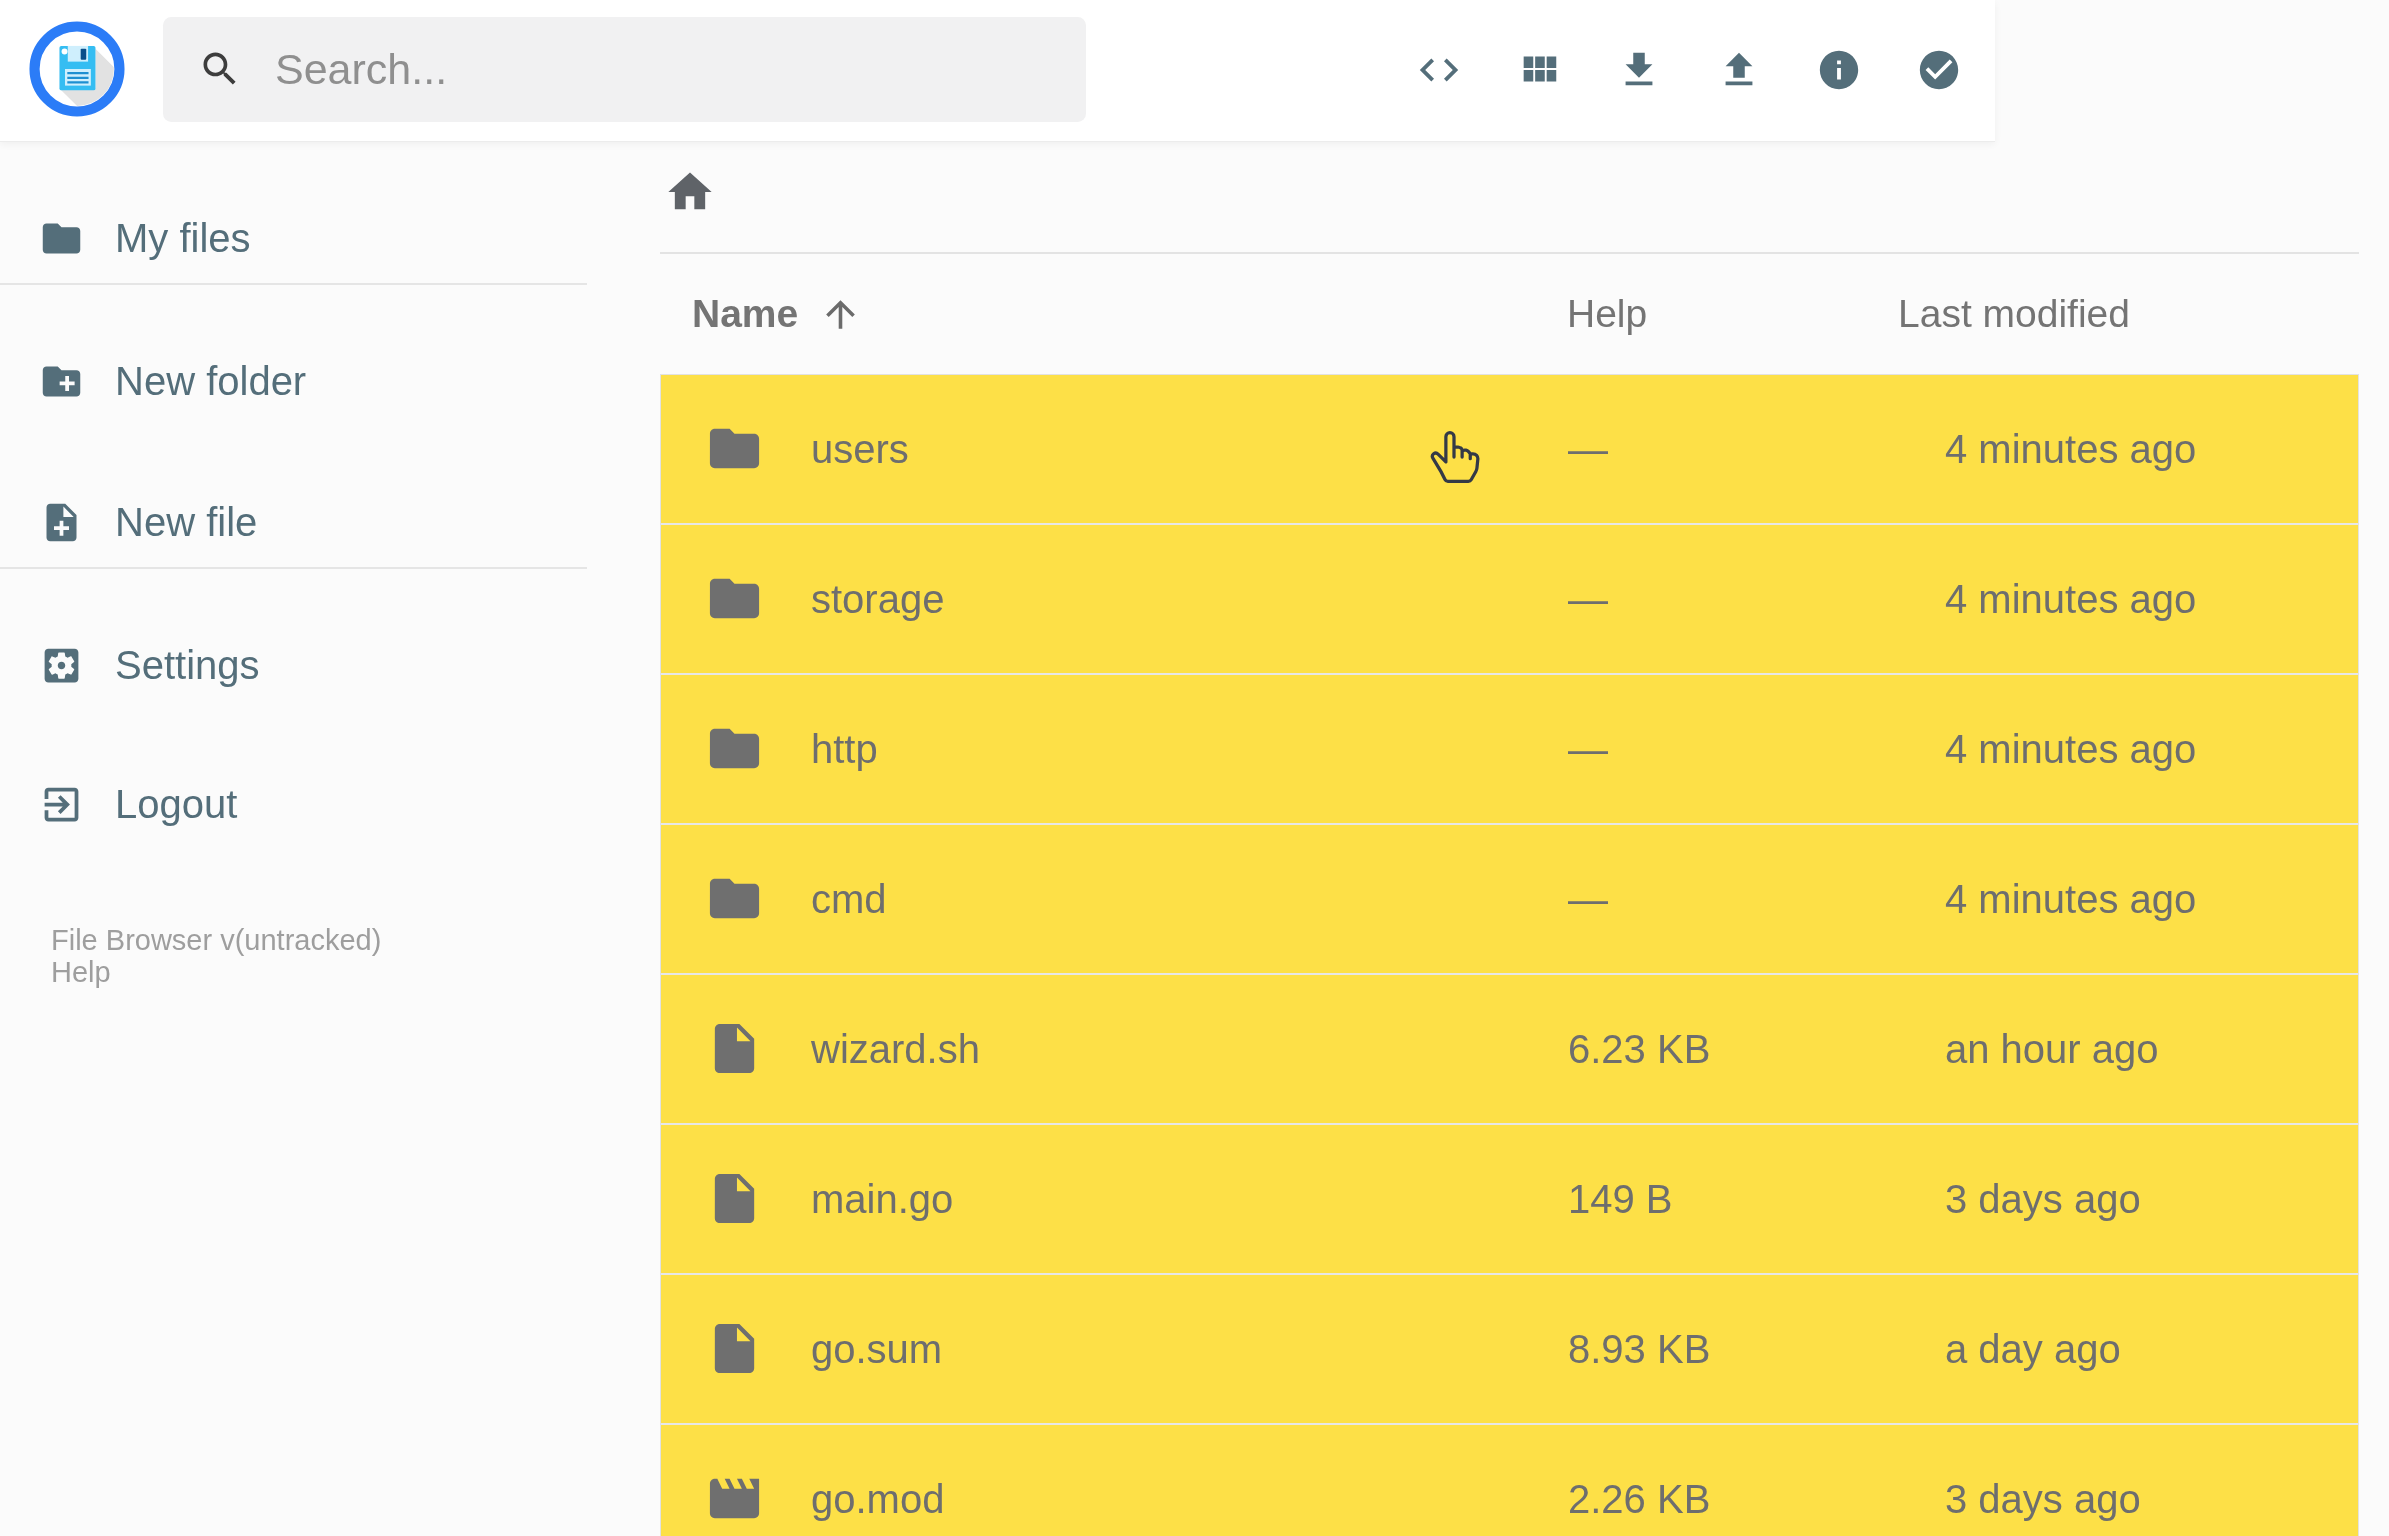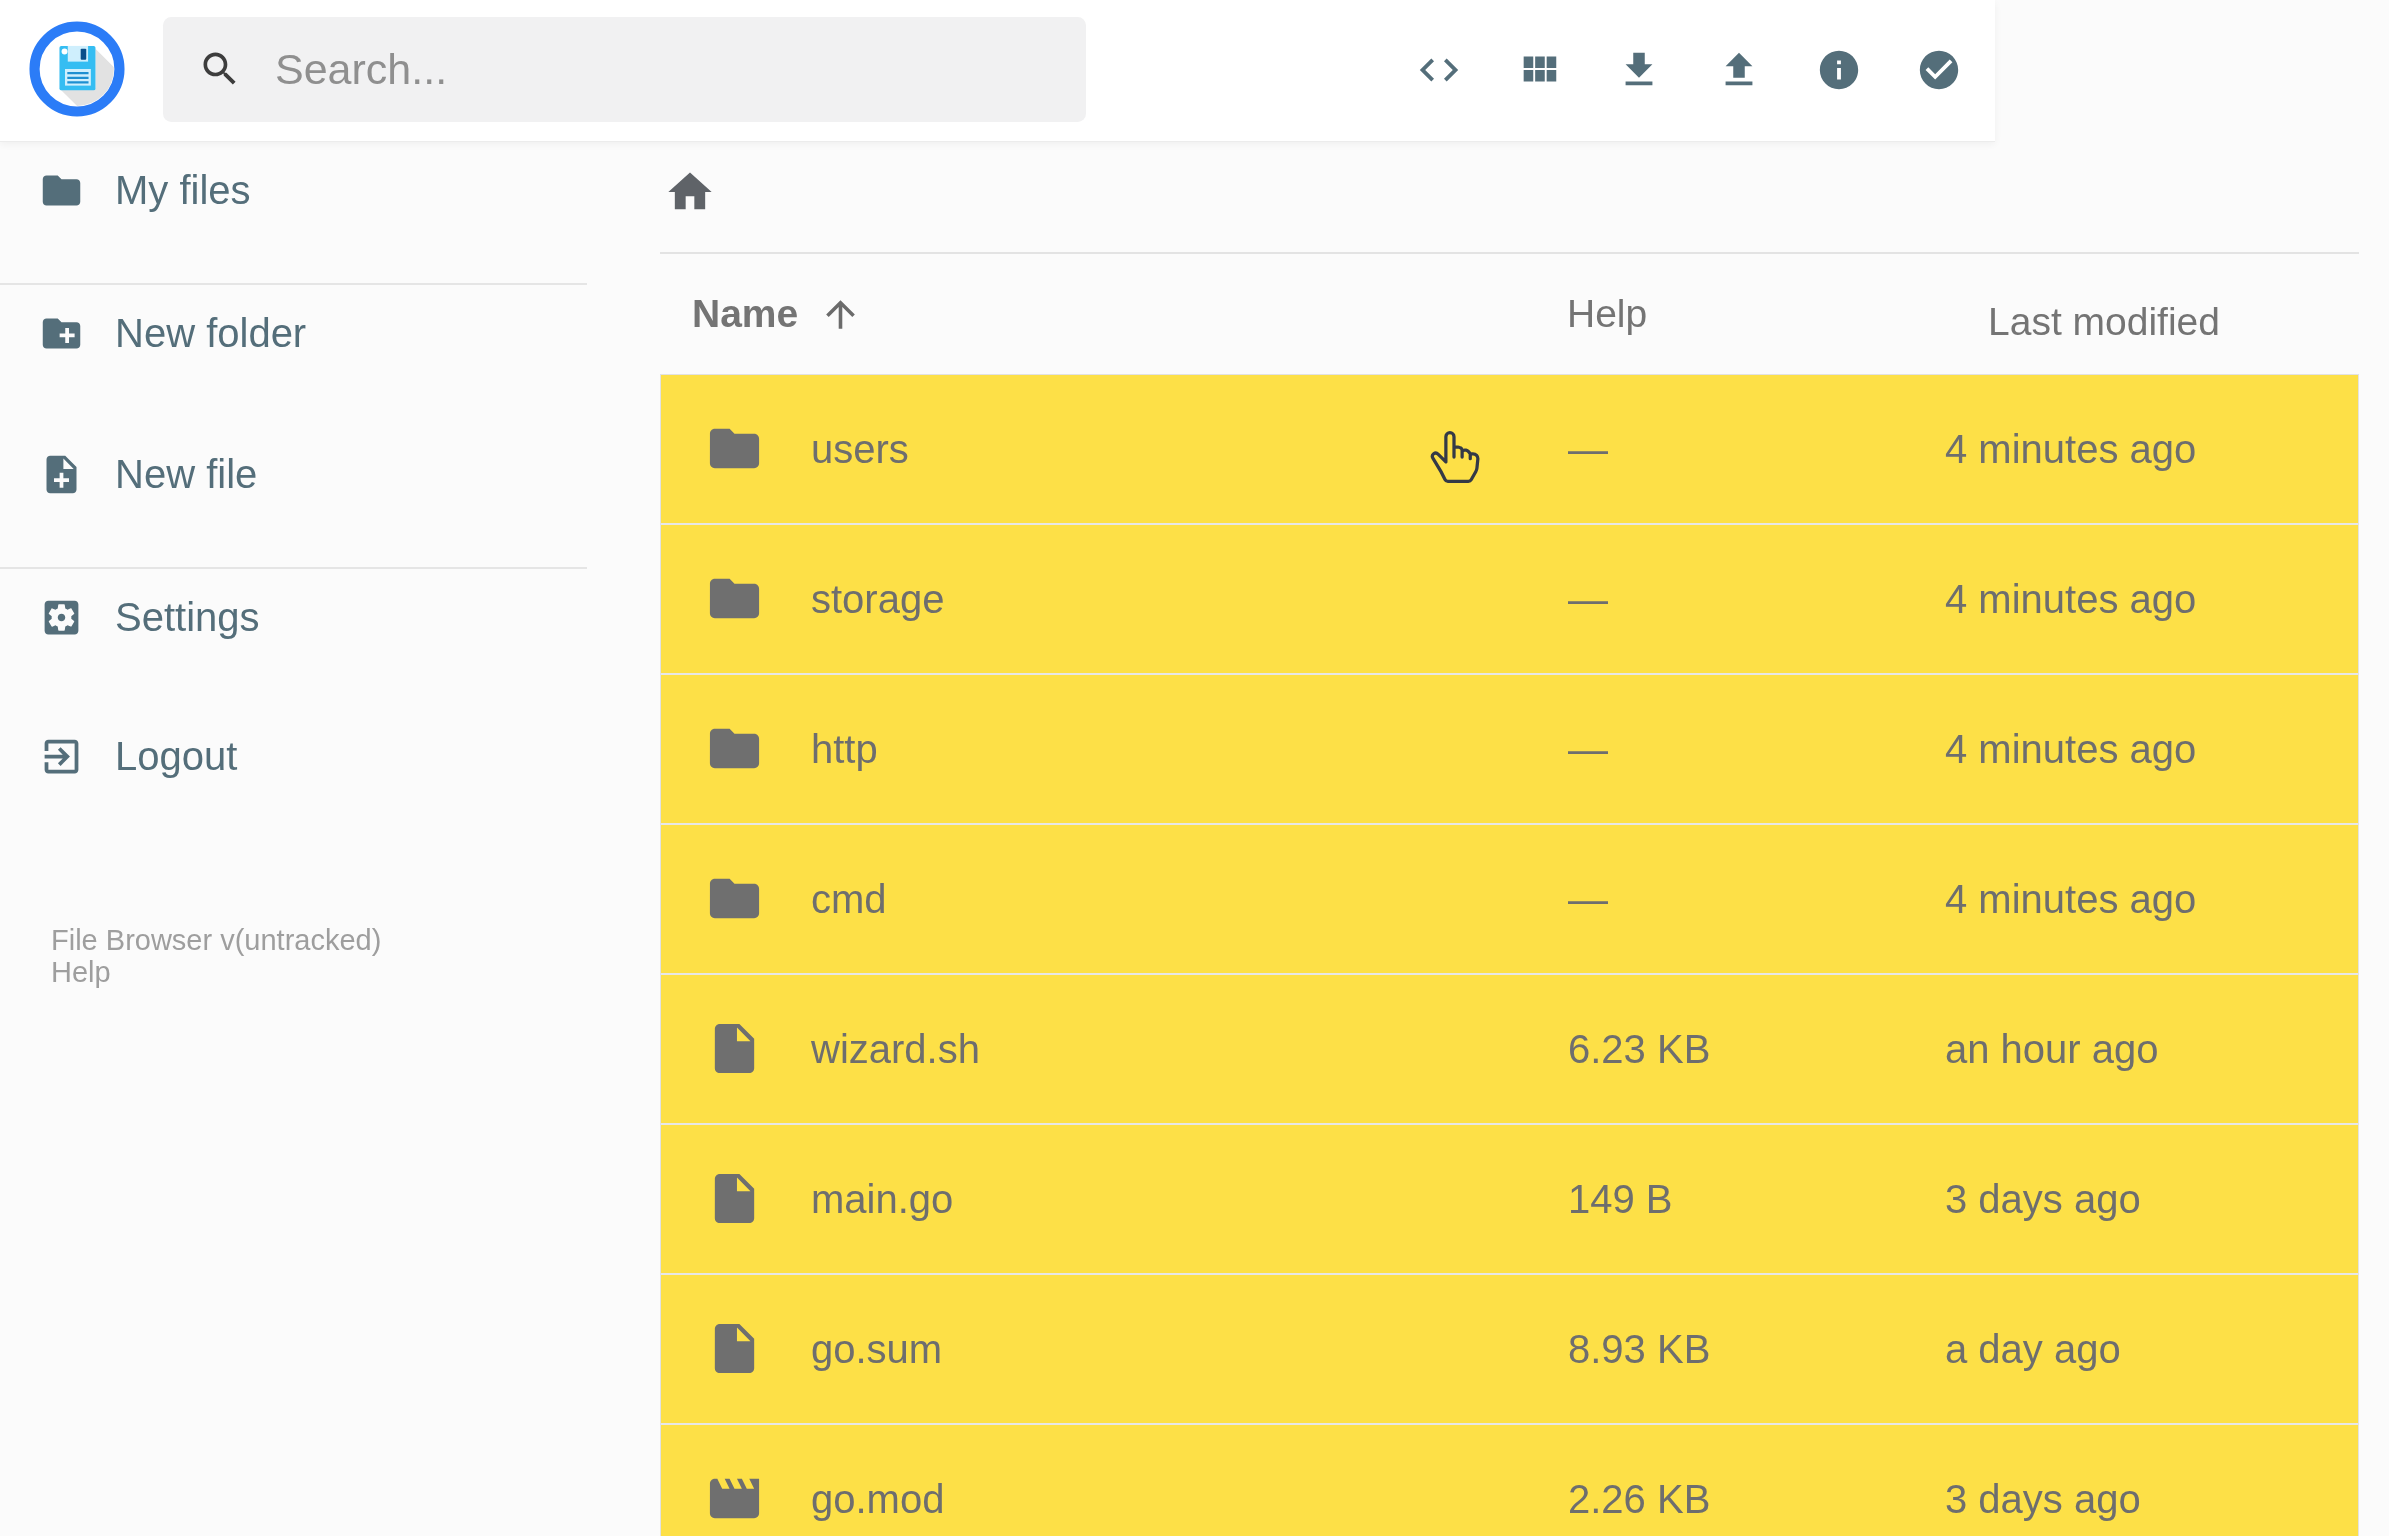--- a/index.html
+++ b/index.html
@@ -15,38 +15,38 @@
   .searchbox .mag{width:44px;height:44px;margin-left:35px;color:#3d3d3d;flex:0 0 auto;}
   .searchbox input{flex:1;border:none;outline:none;background:transparent;margin-left:31px;
                    font-family:inherit;font-size:43px;color:#424242;}
   .searchbox input::placeholder{color:#8f8f8f;opacity:1;}
   .actions{position:absolute;right:33px;top:47px;display:flex;align-items:center;}
   .abtn{width:46px;height:46px;margin-left:54px;border:none;background:transparent;padding:0;
         color:#546e7a;cursor:pointer;}
   .abtn svg{width:46px;height:46px;display:block;}
 
   
-  .side-item{position:absolute;left:0;width:587px;height:93px;display:flex;align-items:flex-start;
+  .side-item{position:absolute;left:0;width:587px;height:93px;display:flex;align-items:flex-end;
              padding-left:39px;box-sizing:border-box;cursor:pointer;color:#546e7a;}
   .side-item .sicon{width:45px;height:45px;flex:0 0 auto;}
   .side-item .slabel{margin-left:31px;font-size:40px;}
   .side-divider{position:absolute;left:0;width:587px;height:1.9px;background:#e5e5e5;}
   .side-footer{position:absolute;left:51px;top:912px;font-size:29px;line-height:32px;color:#9e9e9e;margin-top:12px;}
   .side-footer .help{cursor:pointer;}
 
   
   .home-btn{position:absolute;left:664px;top:166px;width:52px;height:52px;color:#5f6368;cursor:pointer;}
   .home-btn svg{width:52px;height:52px;display:block;}
   .crumb-divider{position:absolute;left:660px;top:252px;width:1699px;height:1.9px;background:#e3e3e3;}
 
   .col-head{position:absolute;top:291px;height:46px;display:flex;align-items:center;
             font-size:39px;color:#747474;}
   .col-head.name{left:692px;font-weight:bold;cursor:pointer;}
   .col-head.size{left:1567px;cursor:pointer;}
-  .col-head.modified{left:1988px;cursor:pointer;margin-top:8px;}
+  .col-head.modified{left:1898px;cursor:pointer;}
   .sort-arrow{width:43px;height:43px;margin-left:20.4px;color:#6b6b6b;}
 
   .listing{position:absolute;left:660px;top:374px;width:1699px;box-sizing:border-box;
            border:1.9px solid #e2e2e2;border-bottom:none;background:#fff;}
   .row{position:relative;height:148px;background:#fde047;border-bottom:2.8px solid #e7e7e7;cursor:pointer;}
   .row .ricon{position:absolute;left:44px;top:44px;width:59px;height:59px;color:#6f6f6f;}
   .row .ricon svg{width:59px;height:59px;display:block;}
   .row .rname{position:absolute;left:150px;top:0;height:148px;display:flex;align-items:center;
               font-size:40px;color:#6e6e6e;}
   .row .rsize{position:absolute;left:907px;top:0;height:148px;display:flex;align-items:center;

